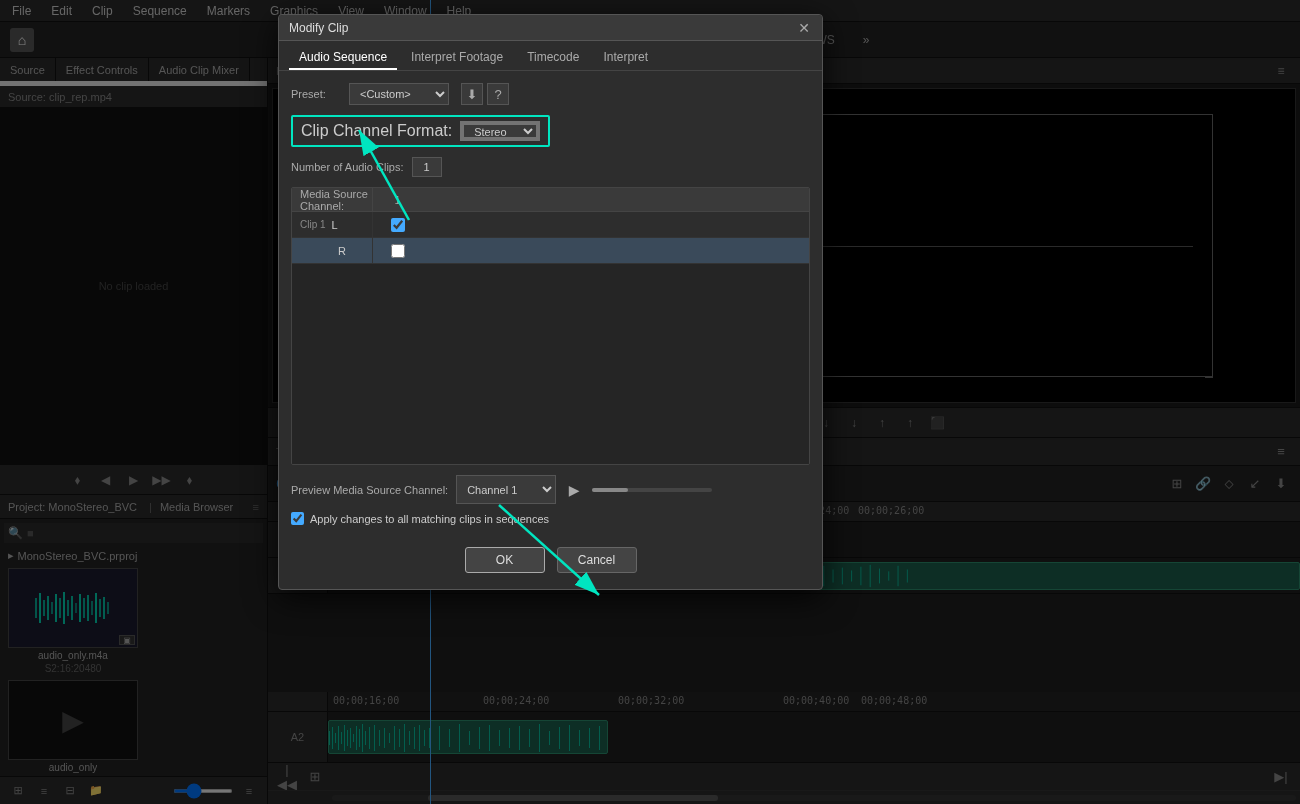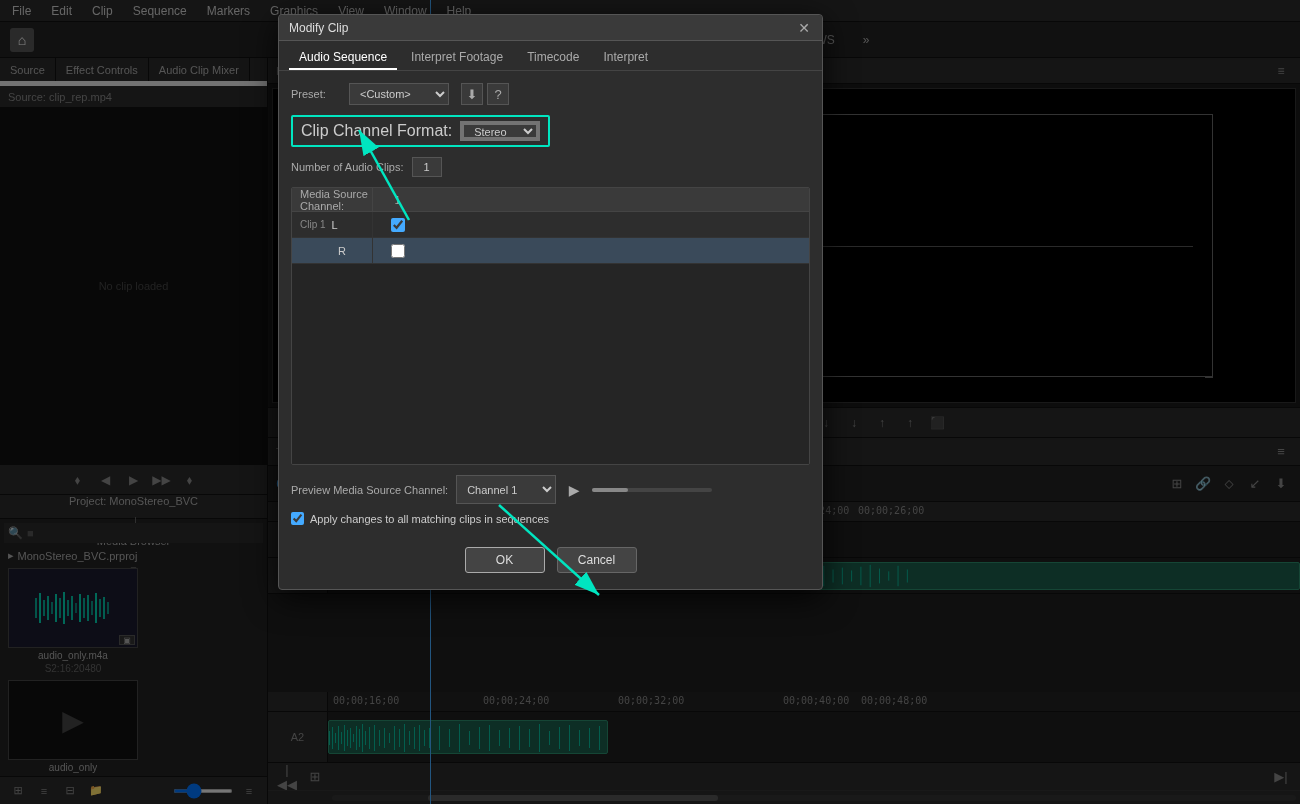--- a/index.html
+++ b/index.html
@@ -131,21 +131,20 @@
     .project-header {
       height: 24px;
       background: #2a2a2a;
       display: flex;
       align-items: center;
       padding: 0 8px;
       font-size: 11px;
       color: #aaa;
       border-bottom: 1px solid #111;
       gap: 8px;
-      flex-direction: column;
     }
     .project-content {
       flex: 1;
       padding: 4px;
       overflow: hidden;
     }
     .project-search {
       width: 100%;
       height: 22px;
       background: #333;

